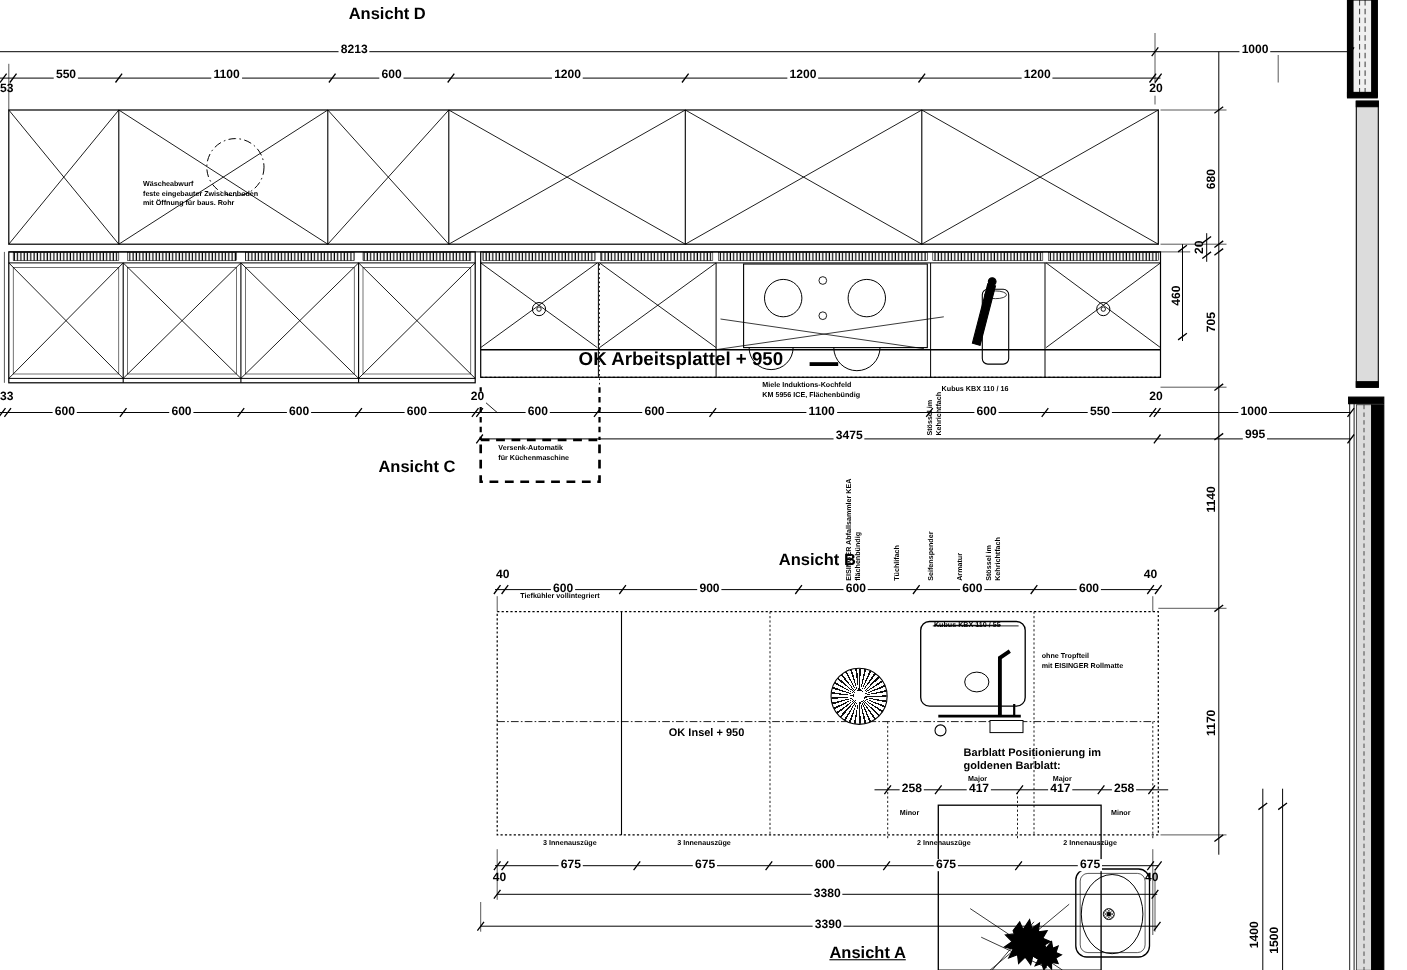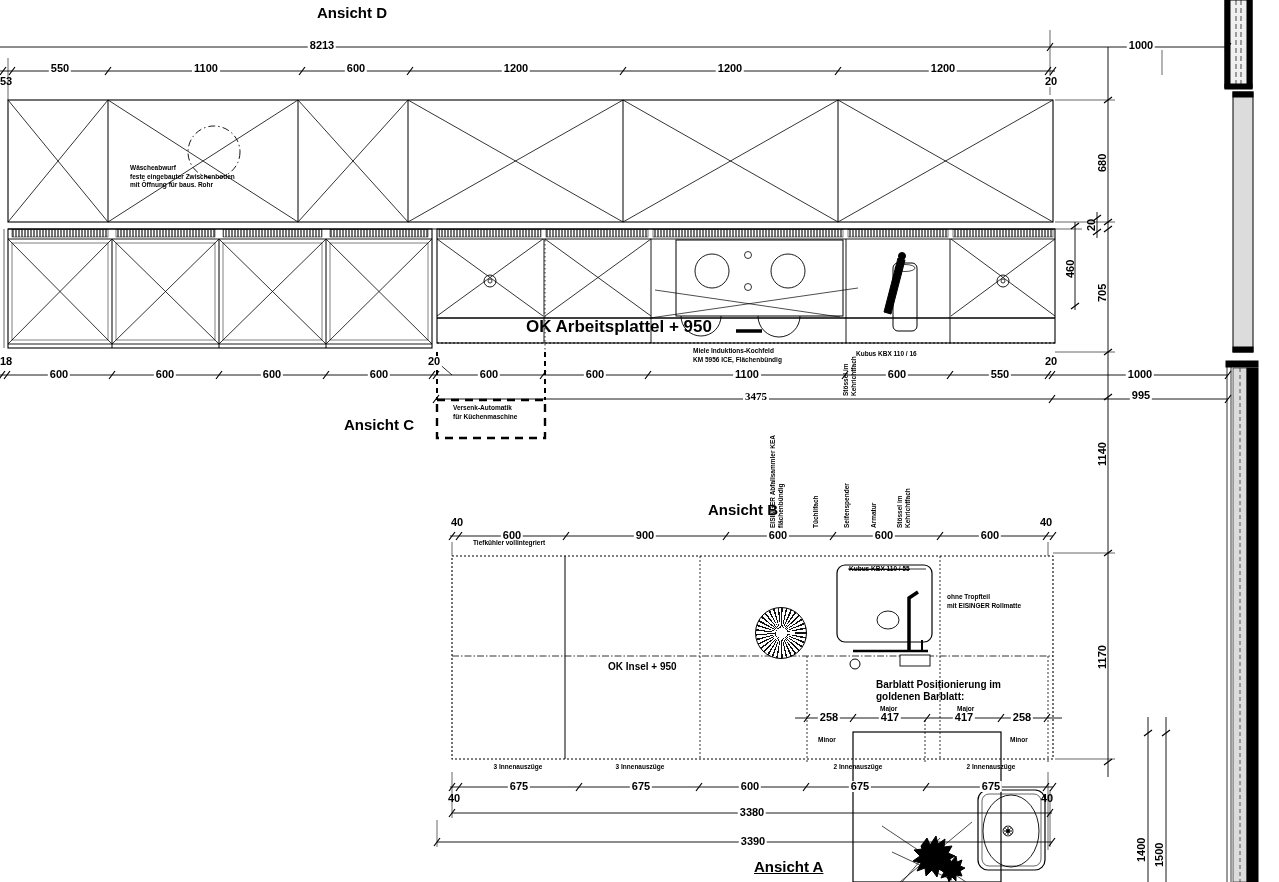--- a/index.html
+++ b/index.html
@@ -199,34 +199,34 @@
 <span class="t vdim" style="left:1135px;top:862px;">1400</span>
 <span class="t vdim" style="left:1153px;top:867px;">1500</span>
 
 <div class="t" style="left:130px;top:164px;">
   <div class="nt">Wäscheabwurf</div>
   <div class="nt">feste eingebauter Zwischenboden</div>
   <div class="nt">mit Öffnung für baus. Rohr</div>
 </div>
 <span class="t wt" style="left:526px;top:317px;">OK Arbeitsplattel + 950</span>
 
-<span class="t dimn" style="left:0px;top:356px;">18</span>
+<span class="t dimn" style="left:0px;top:356px;">33</span>
 <span class="t dim" style="left:59px;top:369px;">600</span>
 <span class="t dim" style="left:165px;top:369px;">600</span>
 <span class="t dim" style="left:272px;top:369px;">600</span>
 <span class="t dim" style="left:379px;top:369px;">600</span>
 <span class="t dim" style="left:434px;top:356px;">20</span>
 <span class="t dim" style="left:489px;top:369px;">600</span>
 <span class="t dim" style="left:595px;top:369px;">600</span>
 <span class="t dim" style="left:747px;top:369px;">1100</span>
 <span class="t dim" style="left:897px;top:369px;">600</span>
 <span class="t dim" style="left:1000px;top:369px;">550</span>
 <span class="t dim" style="left:1051px;top:356px;">20</span>
 <span class="t dim" style="left:1140px;top:369px;">1000</span>
-<span class="t dim" style="left:756px;top:391px;font-family:Liberation Serif, serif;">3475</span>
+<span class="t dim" style="left:772px;top:391px;">3475</span>
 <span class="t dim" style="left:1141px;top:390px;">995</span>
 
 <div class="t" style="left:693px;top:347px;">
   <div class="nt">Miele Induktions-Kochfeld</div>
   <div class="nt">KM 5956 ICE, Flächenbündig</div>
 </div>
 <span class="t nt" style="left:856px;top:350px;">Kubus KBX 110 / 16</span>
 <div class="t vtext" style="left:842px;top:396px;">
   <div>Stössel im</div>
   <div>Kehrichtfach</div>

